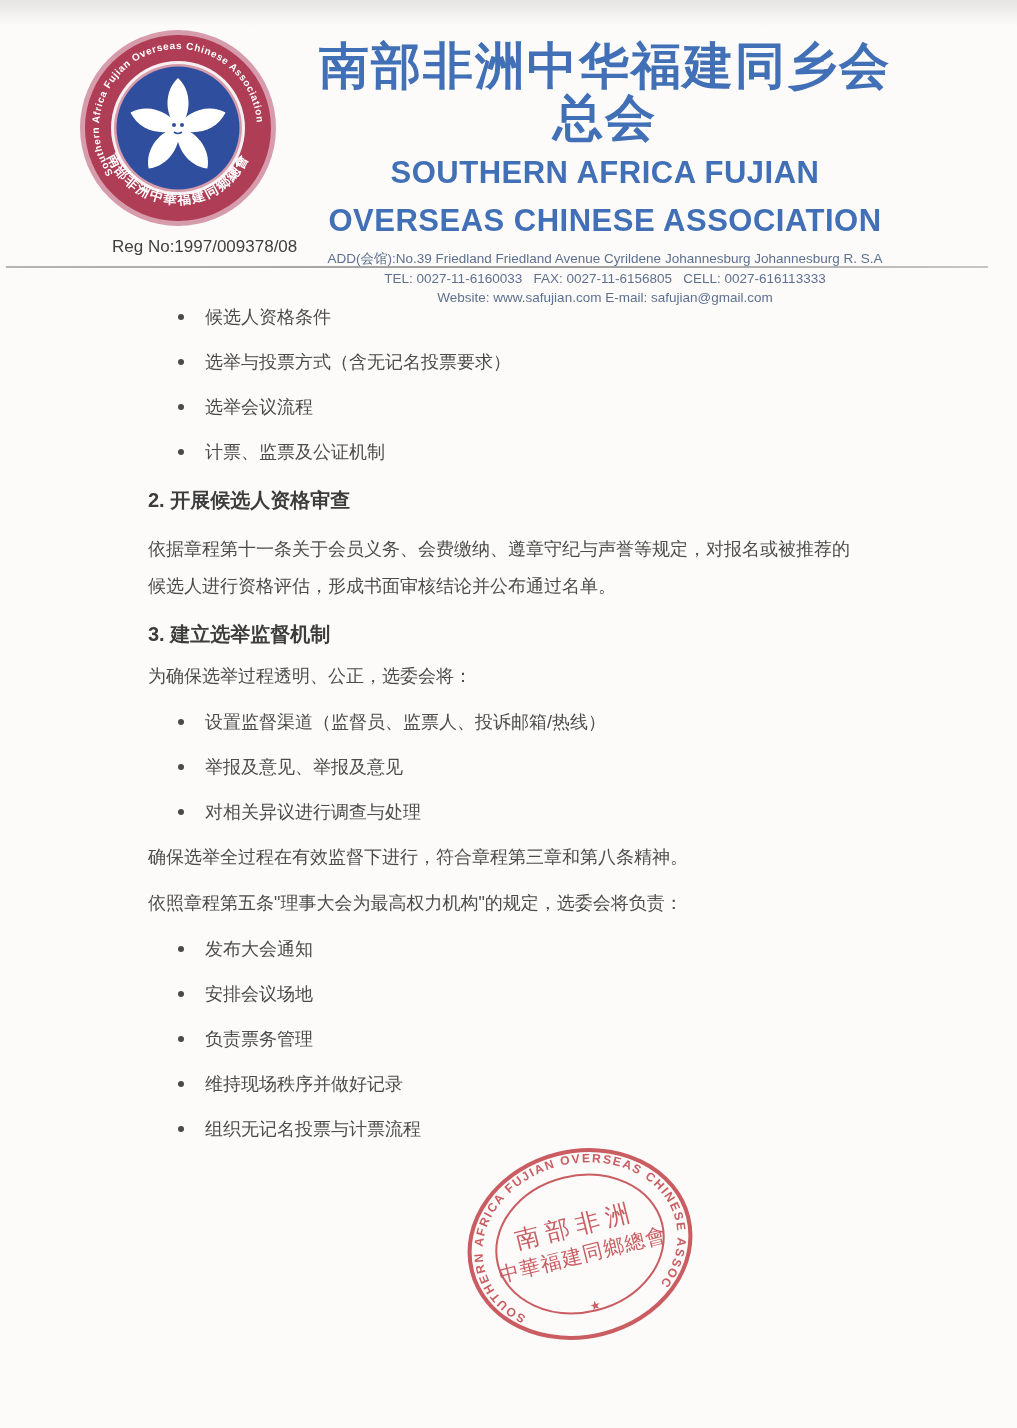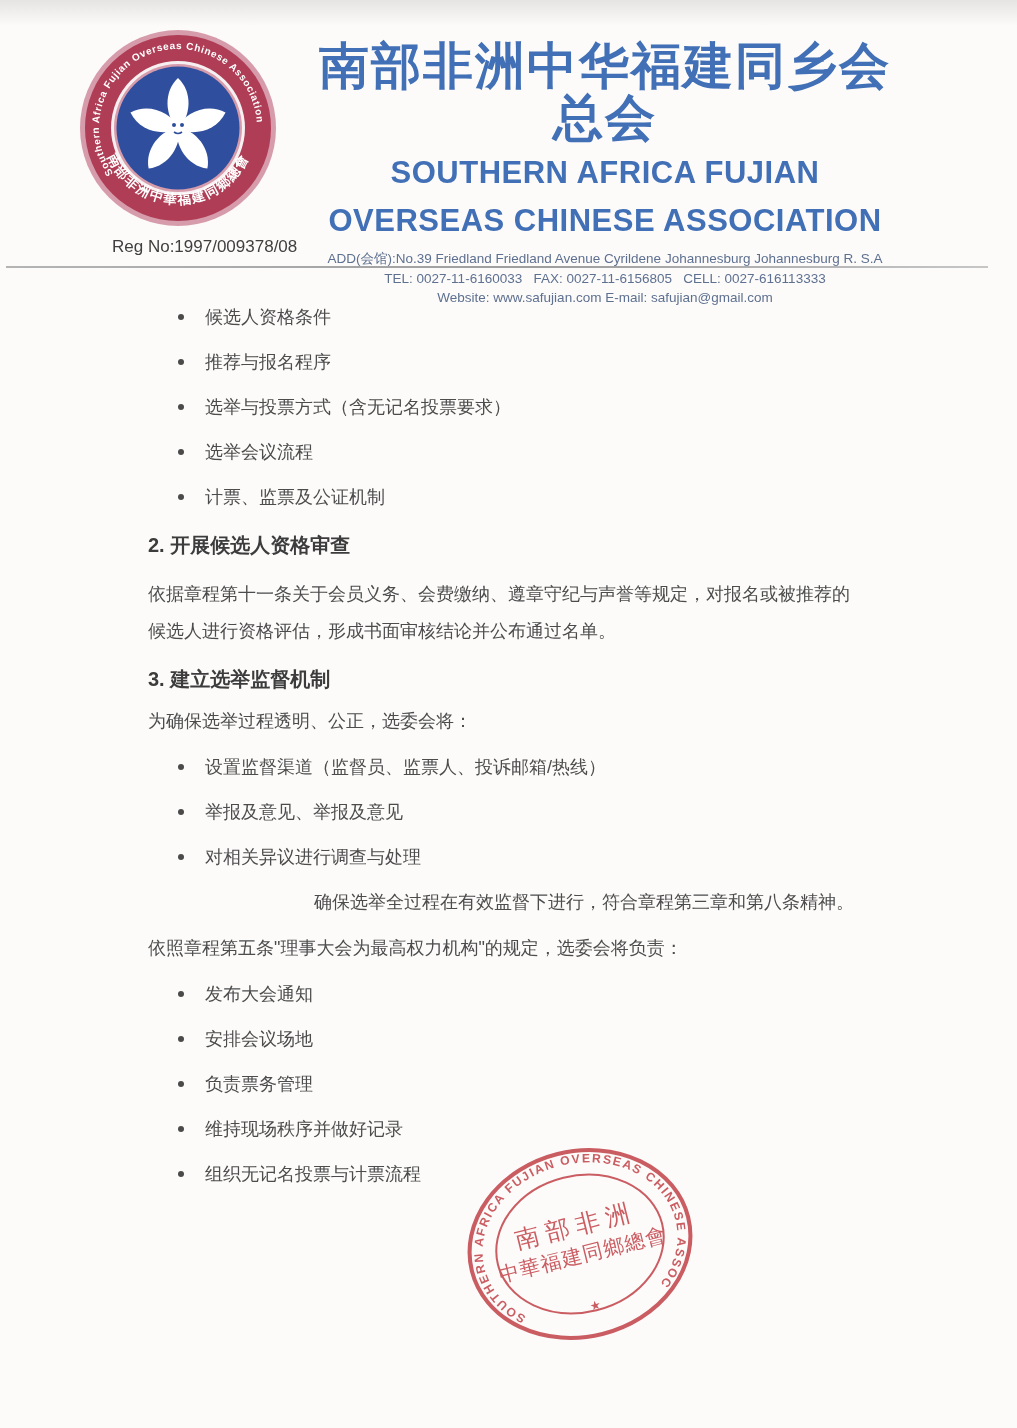--- a/index.html
+++ b/index.html
@@ -52,21 +52,21 @@
     background:#4a4a4a; margin:8px 21px 0 30px;
   }
   .content p { margin:0; line-height:22px; }
   .content h2 { font-size:20px; font-weight:bold; color:#3c3c3c; margin:0; line-height:22px; }
   .p1 { margin-top:2px !important; }
   .h2a { margin-top:26px !important; }
   .para2 { margin-top:20px !important; line-height:37px !important; }
   .h3a { margin-top:18px !important; }
   .para3 { margin-top:20px !important; }
   .list3 { margin-top:24px !important; }
-  .para3b { margin-top:0 !important;text-align:right; }
+  .para3b { margin-top:0 !important; }
   .h4a { margin-top:22px !important; }
   .para4 { margin-top:24px !important; }
   .list4 { margin-top:24px !important; }
 
   
   .stamp-wrap { position:absolute; left:458px; top:1138px; width:244px; height:212px; }
 </style>
 </head>
 <body>
 
@@ -115,24 +115,20 @@
   </div>
 
   <div class="divider"></div>
 
   <div class="content">
 
     <ul class="bullets">
         <li>
         <span class="dot"></span>
         <span>候选人资格条件</span>
-      </li>
-        <li>
-        <span class="dot"></span>
-        <span>推荐与报名程序</span>
       </li>
         <li>
         <span class="dot"></span>
         <span>选举与投票方式（含无记名投票要求）</span>
       </li>
         <li>
         <span class="dot"></span>
         <span>选举会议流程</span>
       </li>
         <li>

